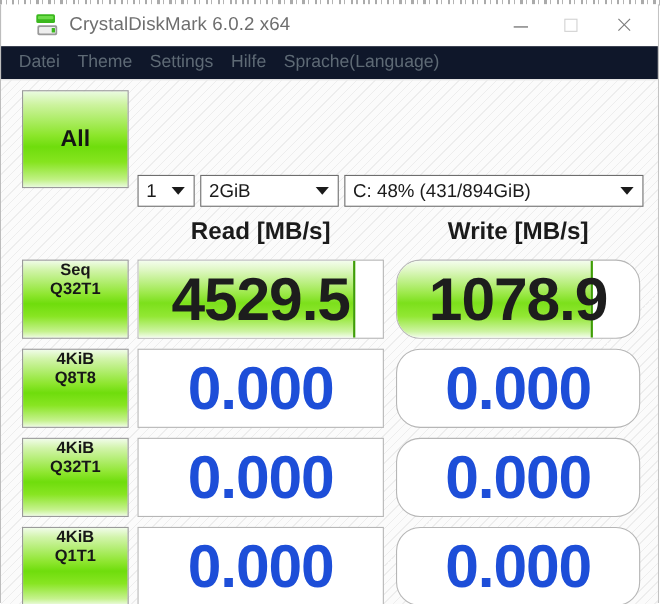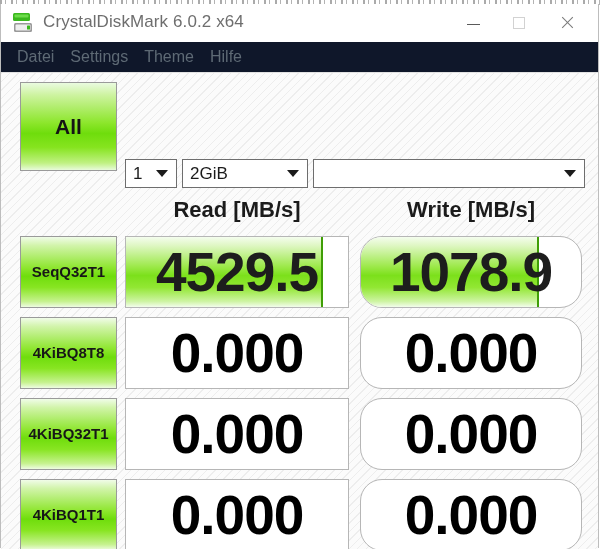--- a/index.html
+++ b/index.html
@@ -40,20 +40,21 @@
     border-top: none;
     background: #ffffff;
     box-sizing: border-box;
   }
 
   
   #titlebar {
     position: relative;
     height: 38px;
     background: #ffffff;
+    margin-left: 20px;
   }
   #app-icon {
     position: absolute;
     left: 10px; top: 7px;
     width: 24px; height: 24px;
   }
   #title-text {
     position: absolute;
     left: 42px; top: 8px;
     font-size: 17px;
@@ -195,23 +196,22 @@
   .row-btn {
     position: absolute;
     left: 19px; top: 3px;
     width: 97px; height: 72px;
     background: linear-gradient(to bottom,
        #f0fce8 0%, #d2f4ab 12%, #8ee62f 44%, #6fdd0c 56%,
        #88e522 72%, #c6f28f 92%, #eefce2 100%);
     border: 1px solid #9a9a9a;
     box-sizing: border-box;
     display: flex;
-    flex-direction: row;
-    align-items: center;
-    justify-content: center;
+    flex-direction: column;
+    align-items: center;
     line-height: 1.15;
     font-size: 15px;
     font-weight: bold;
     color: #171717;
     cursor: pointer;
   }
 
   .score-box {
     position: absolute;
     top: 3px;
@@ -233,21 +233,21 @@
     border-right: 2px solid #3f9e06;
   }
   .score-text {
     position: absolute;
     left: 0; right: 0; top: 0; bottom: 0;
     display: flex;
     align-items: center;
     justify-content: center;
     font-size: 55px;
     font-weight: bold;
-    color: #000000;
+    color: #1d4ed8;
     letter-spacing: -1px;
   }
   .score-text.dark { color: #1d1d1d; }
 </style>
 </head>
 <body>
 
 <div id="behind-strip"></div>
 
 <div id="window">
@@ -268,40 +268,42 @@
     <div class="wbtn" id="btn-max">
       <div class="glyph-max"></div>
     </div>
     <div class="wbtn" id="btn-close">
       <div class="glyph-close"></div>
     </div>
   </div>
 
   <div id="menubar">
     <div class="menu-item">Datei</div>
+    <div class="menu-item">Theme</div>
     <div class="menu-item">Settings</div>
-    <div class="menu-item">Theme</div>
     <div class="menu-item">Hilfe</div>
+    <div class="menu-item">Sprache(Language)</div>
   </div>
 
   <div id="body-area">
 
     <div id="all-button">All</div>
 
     <div class="combo" id="combo-count">
       <span class="ctext">1</span>
       <span class="carrow"></span>
     </div>
 
     <div class="combo" id="combo-size">
       <span class="ctext">2GiB</span>
       <span class="carrow"></span>
     </div>
 
     <div class="combo" id="combo-drive">
+      <span class="ctext">C: 48% (431/894GiB)</span>
       <span class="carrow"></span>
     </div>
 
     <div class="col-header" id="header-read">Read [MB/s]</div>
     <div class="col-header" id="header-write">Write [MB/s]</div>
 
     <div class="row" id="row-0">
       <div class="row-btn">
         <span>Seq</span>
         <span>Q32T1</span>

